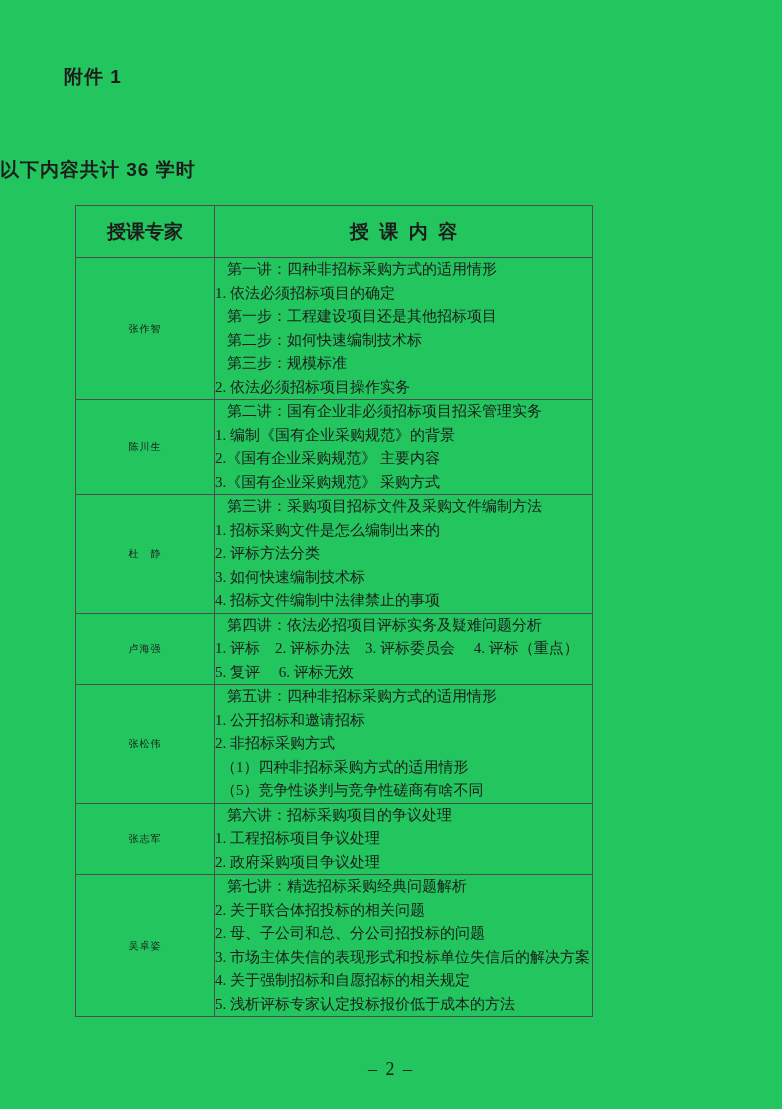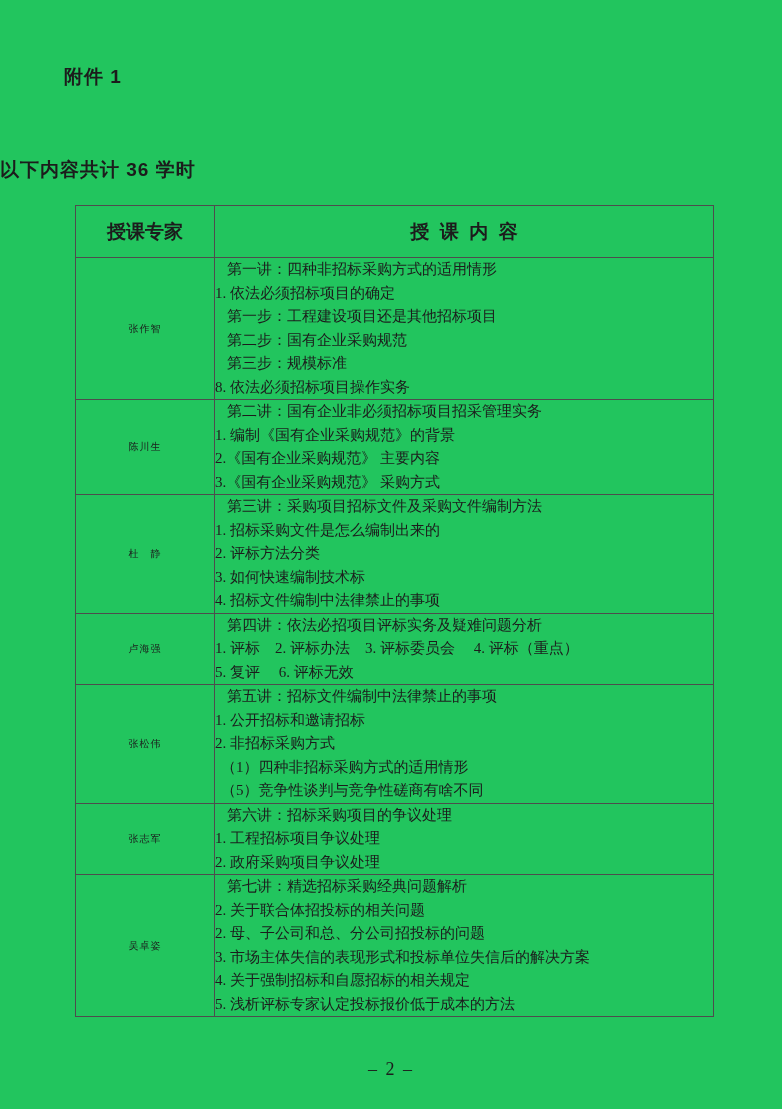--- a/index.html
+++ b/index.html
@@ -43,21 +43,21 @@
     text-align: left;
     font-family: "Liberation Sans", "DejaVu Sans", sans-serif;
     font-weight: 700;
     font-size: 19px;
     letter-spacing: 1px;
   }
   table.course-table {
     position: absolute;
     top: 205px;
     left: 75px;
-    width: 639px;
+    width: 518px;
     border-collapse: collapse;
     table-layout: fixed;
   }
   .course-table th, .course-table td {
     border: 1.5px solid #4d4d4d;
     padding: 0;
   }
   .course-table th {
     height: 51px;
     font-family: "Liberation Sans", "DejaVu Sans", sans-serif;
@@ -113,23 +113,23 @@
         <th class="col-content">授  课  内  容</th>
       </tr>
     </thead>
     <tbody id="table-body">
         <tr>
           <td class="expert-cell">张作智</td>
           <td class="content-cell">
             <div class="content-line head">第一讲：四种非招标采购方式的适用情形</div>
             <div class="content-line num">1. 依法必须招标项目的确定</div>
             <div class="content-line head">第一步：工程建设项目还是其他招标项目</div>
-            <div class="content-line head">第二步：国有企业采购规范</div>
+            <div class="content-line head">第二步：如何快速编制技术标</div>
             <div class="content-line head">第三步：规模标准</div>
-            <div class="content-line num">8. 依法必须招标项目操作实务</div>
+            <div class="content-line num">2. 依法必须招标项目操作实务</div>
           </td>
         </tr>
         <tr>
           <td class="expert-cell">陈川生</td>
           <td class="content-cell">
             <div class="content-line head">第二讲：国有企业非必须招标项目招采管理实务</div>
             <div class="content-line num">1. 编制《国有企业采购规范》的背景</div>
             <div class="content-line num">2.《国有企业采购规范》 主要内容</div>
             <div class="content-line num">3.《国有企业采购规范》 采购方式</div>
           </td>
@@ -148,21 +148,21 @@
           <td class="expert-cell">卢海强</td>
           <td class="content-cell">
             <div class="content-line head">第四讲：依法必招项目评标实务及疑难问题分析</div>
             <div class="content-line num">1. 评标　2. 评标办法　3. 评标委员会　 4. 评标（重点）</div>
             <div class="content-line num">5. 复评　 6. 评标无效</div>
           </td>
         </tr>
         <tr>
           <td class="expert-cell">张松伟</td>
           <td class="content-cell">
-            <div class="content-line head">第五讲：招标文件编制中法律禁止的事项</div>
+            <div class="content-line head">第五讲：四种非招标采购方式的适用情形</div>
             <div class="content-line num">1. 公开招标和邀请招标</div>
             <div class="content-line num">2. 非招标采购方式</div>
             <div class="content-line paren">（1）四种非招标采购方式的适用情形</div>
             <div class="content-line paren">（5）竞争性谈判与竞争性磋商有啥不同</div>
           </td>
         </tr>
         <tr>
           <td class="expert-cell">张志军</td>
           <td class="content-cell">
             <div class="content-line head">第六讲：招标采购项目的争议处理</div>

